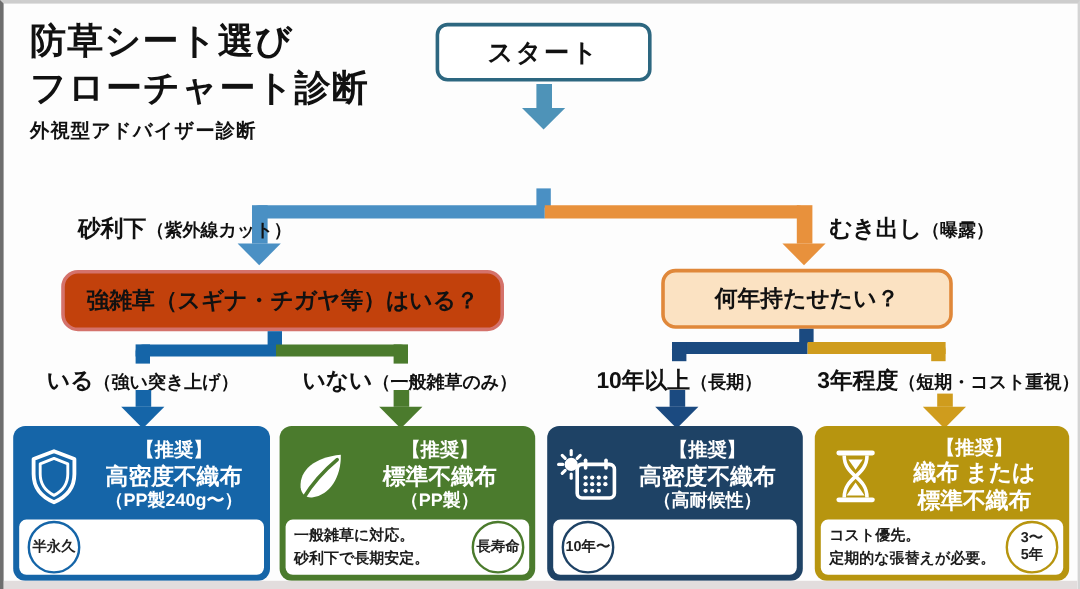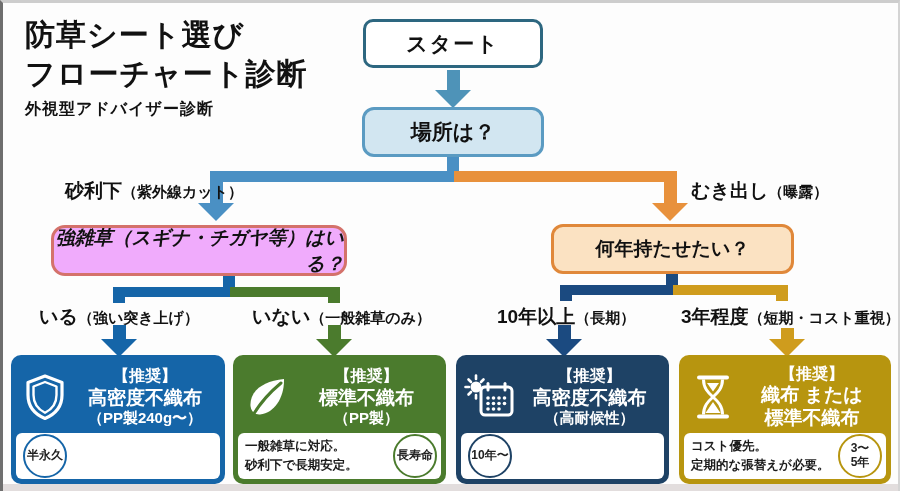--- a/index.html
+++ b/index.html
@@ -15,22 +15,22 @@
   .title-line { font-size:30px; font-weight:900; line-height:1.3; letter-spacing:1px; }
   .subtitle { font-size:16px; font-weight:800; margin-top:6px; letter-spacing:1px; }
 
   
   .node { position:absolute; display:flex; align-items:center; justify-content:center;
           font-weight:800; color:#111; text-align:right; }
   .start-box { left:360px; top:16px; width:180px; height:49px; background:#fff;
                border:3px solid #2d6780; border-radius:10px; font-size:21px; letter-spacing:2px; }
   .location-box { left:359px; top:104px; width:182px; height:50px; background:#d2e6f1;
                   border:3px solid #5b9bc2; border-radius:12px; font-size:21px; }
-  .weeds-box { left:48px; top:222px; width:296px; height:51px; background:#f0abfc;
-               border:3px solid #d4726b; border-radius:14px; font-size:19px;font-style:italic; }
+  .weeds-box { left:48px; top:222px; width:369px; height:51px; background:#c2410c;
+               border:3px solid #d4726b; border-radius:14px; font-size:19px; }
   .years-box { left:548px; top:221px; width:243px; height:50px; background:#fbe2c2;
                border:3px solid #e0883a; border-radius:12px; font-size:19px; }
 
   
   .c-steel { --c:#4e93b8; } .c-brblue { --c:#4a90c4; } .c-brorange { --c:#e8913c; }
   .c-blue { --c:#1565a8; } .c-green { --c:#4b7b2d; } .c-navy { --c:#1b4a80; } .c-gold { --c:#cf9c1d; }
 
   .hseg { position:absolute; height:11px; background:var(--c); }
   .vseg { position:absolute; width:12px; background:var(--c); }
   .varr { position:absolute; width:36px; display:flex; flex-direction:column; align-items:center; }
@@ -76,21 +76,20 @@
     <div class="subtitle">外視型アドバイザー診断</div>
   </div>
 
   <div class="node start-box">スタート</div>
 
   <div class="varr c-steel" style="left:432px;top:67px">
     <div class="shaft" style="height:20px"></div>
     <div class="head"></div>
   </div>
 
-  <div class="node location-box">場所は？</div>
 
   <div class="vseg c-brblue" style="left:444px;top:154px;height:16px"></div>
   <div class="hseg c-brblue rl" style="left:207px;top:168px;width:244px"></div>
   <div class="hseg c-brorange rr" style="left:451px;top:168px;width:217px"></div>
   <div class="varr c-brblue" style="left:195px;top:168px">
     <div class="shaft" style="height:32px"></div>
     <div class="head"></div>
   </div>
   <div class="varr c-brorange" style="left:649px;top:168px">
     <div class="shaft" style="height:32px"></div>

